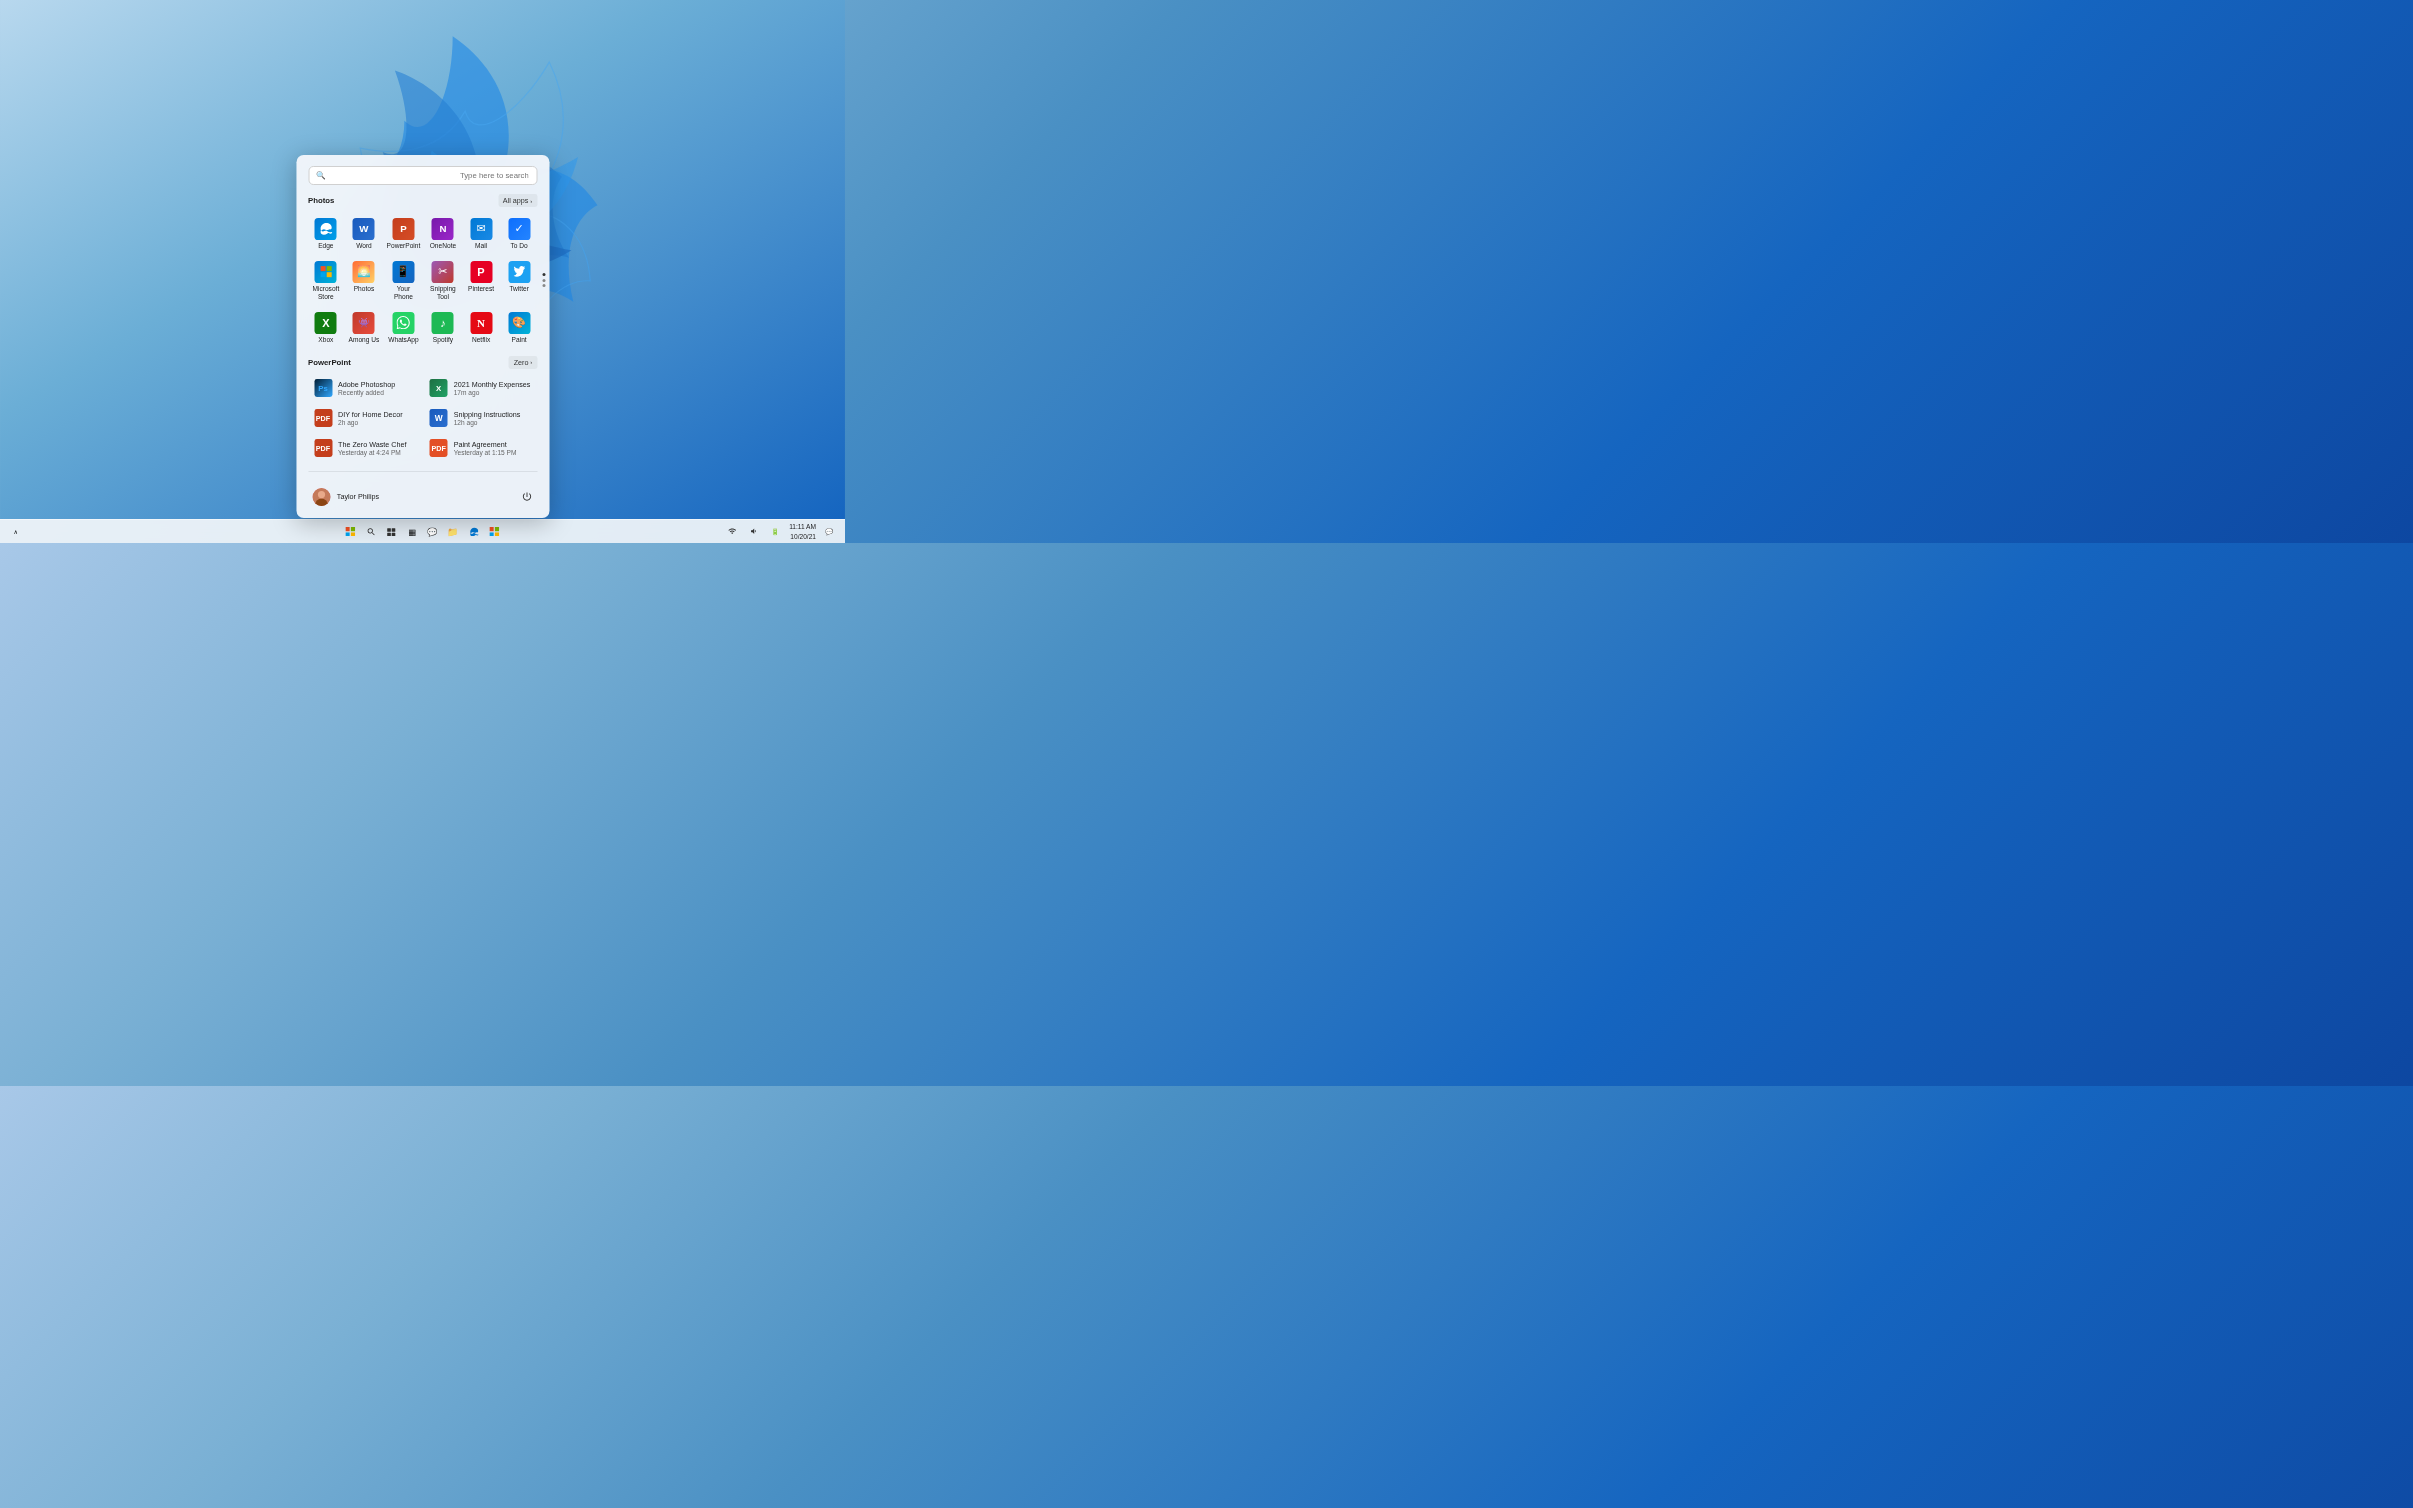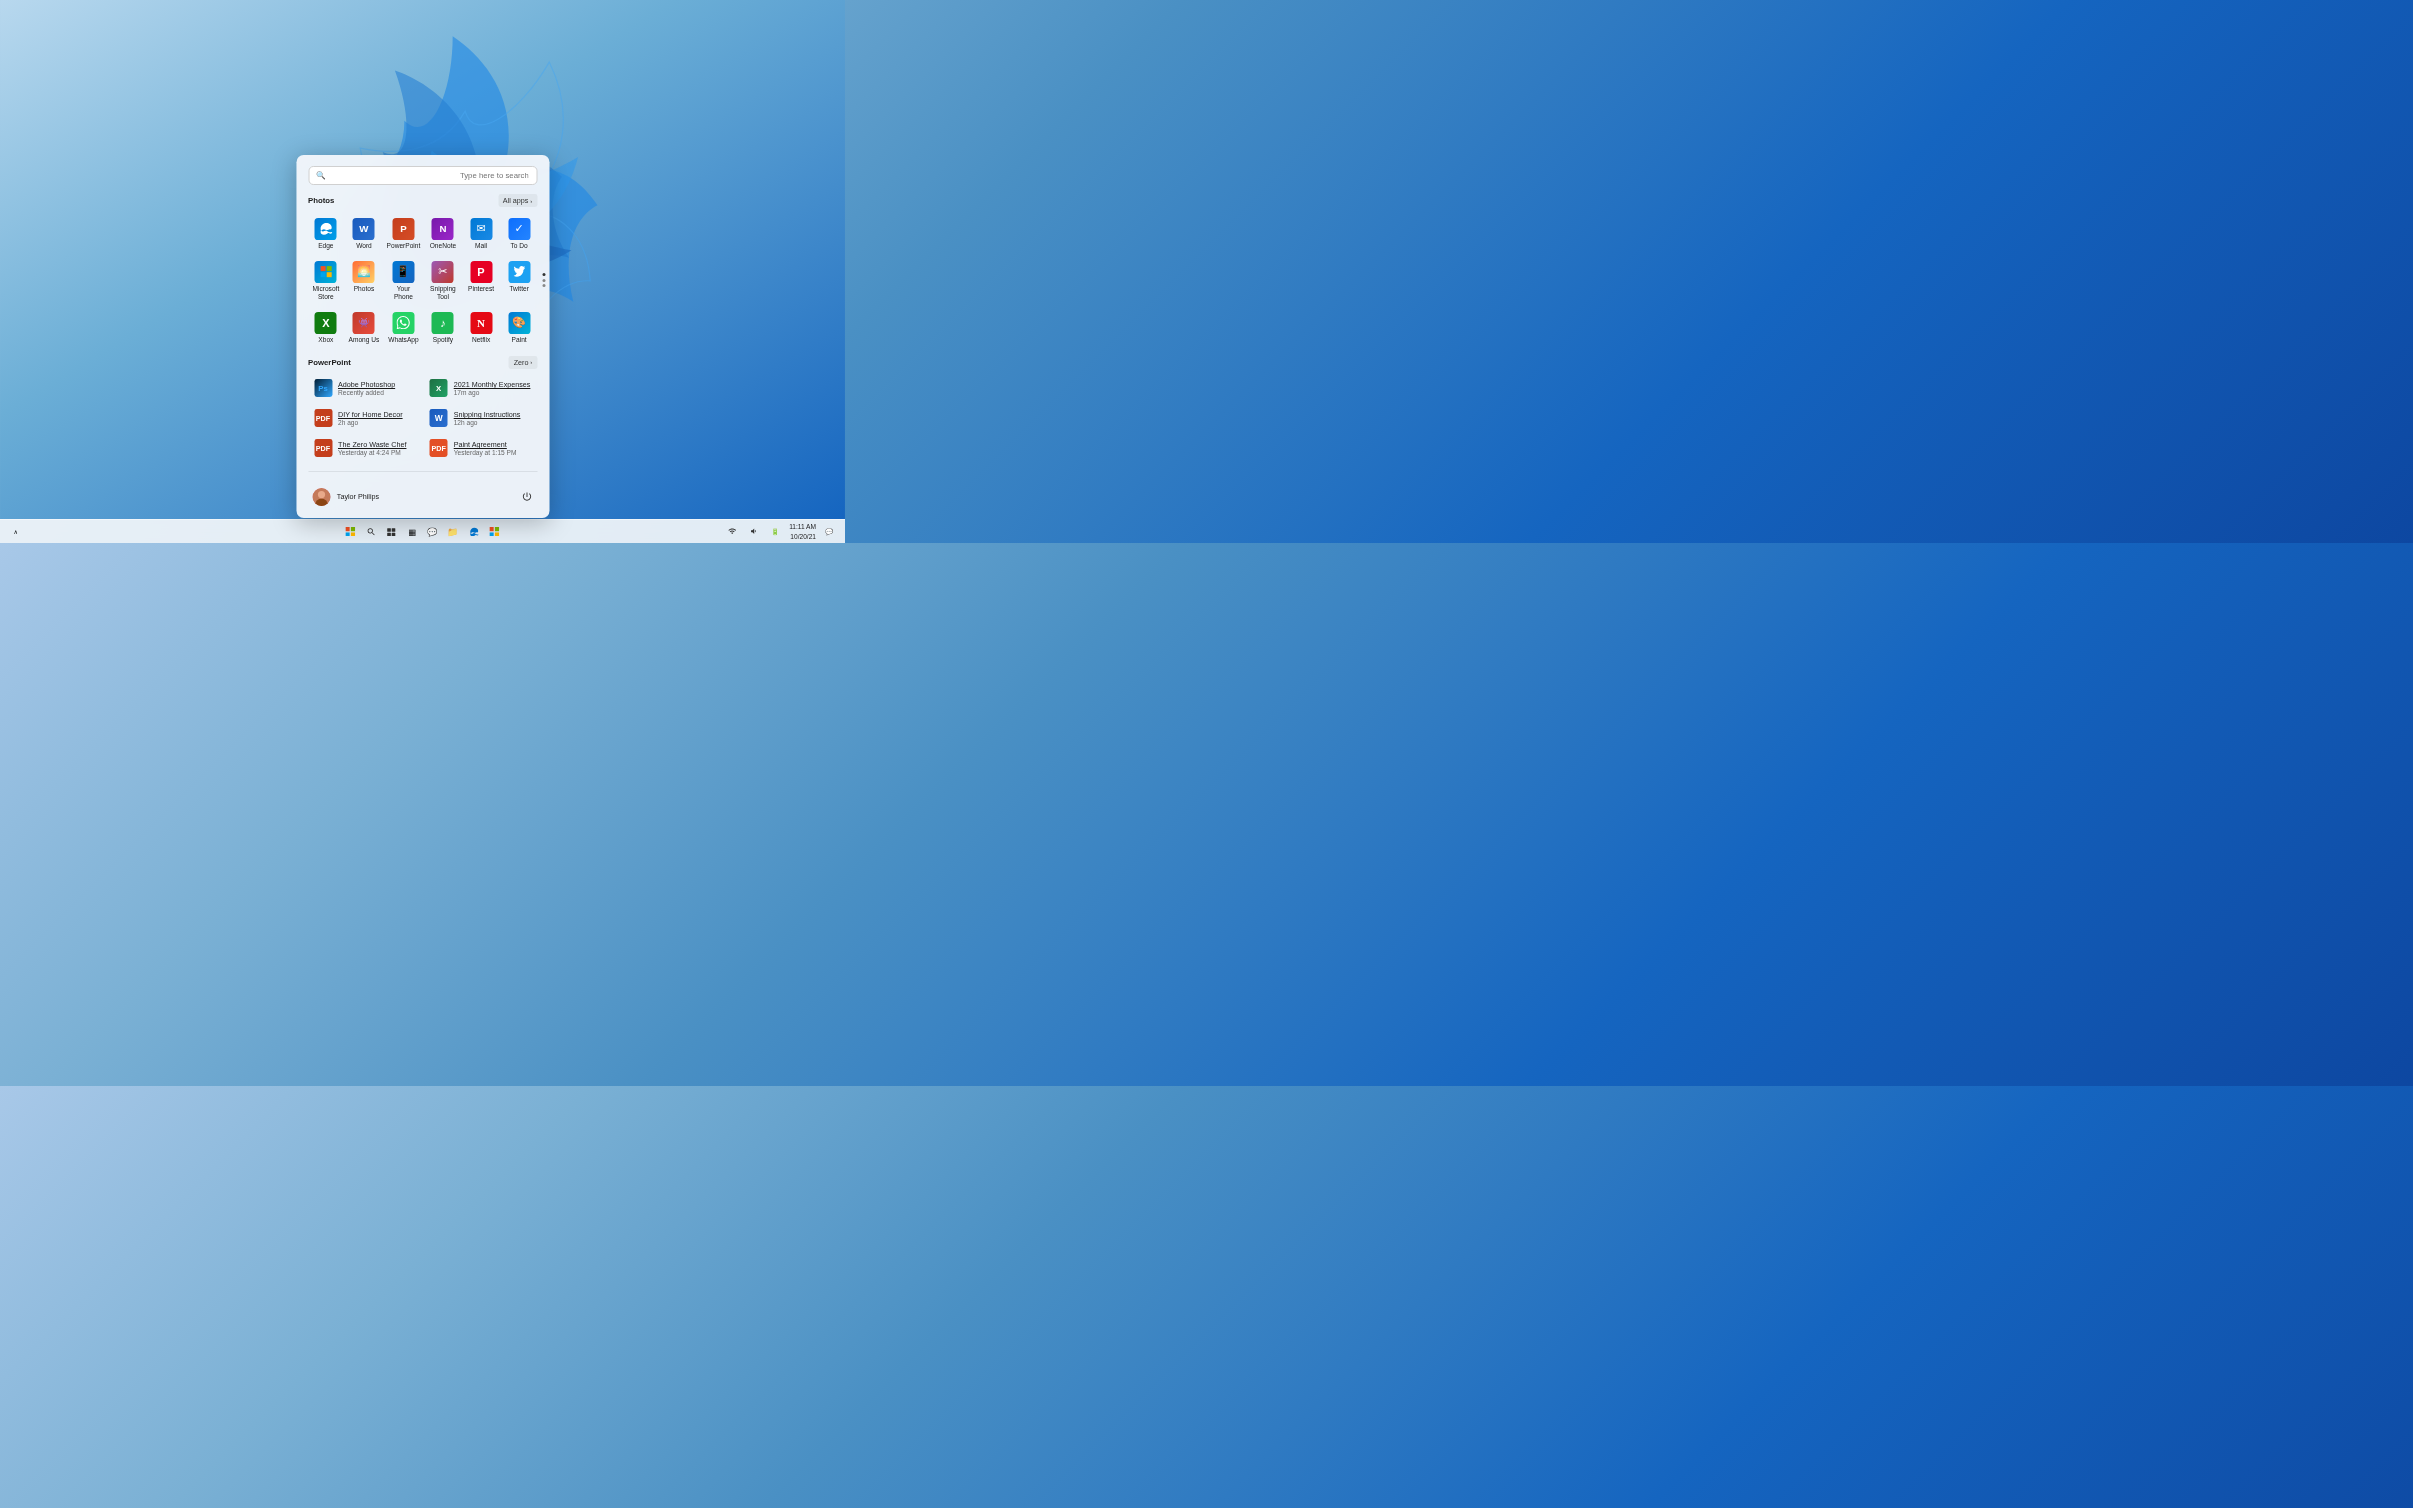--- a/index.html
+++ b/index.html
@@ -211,21 +211,20 @@
 
     .rec-text {
       display: flex;
       flex-direction: column;
     }
 
     .rec-name {
       font-size: 7.2px;
       color: #1a1a1a;
       font-weight: 400;
-      text-decoration: underline;
     }
 
     .rec-time {
       font-size: 6.6px;
       color: #666;
     }
 
     
     .start-footer {
       display: flex;

